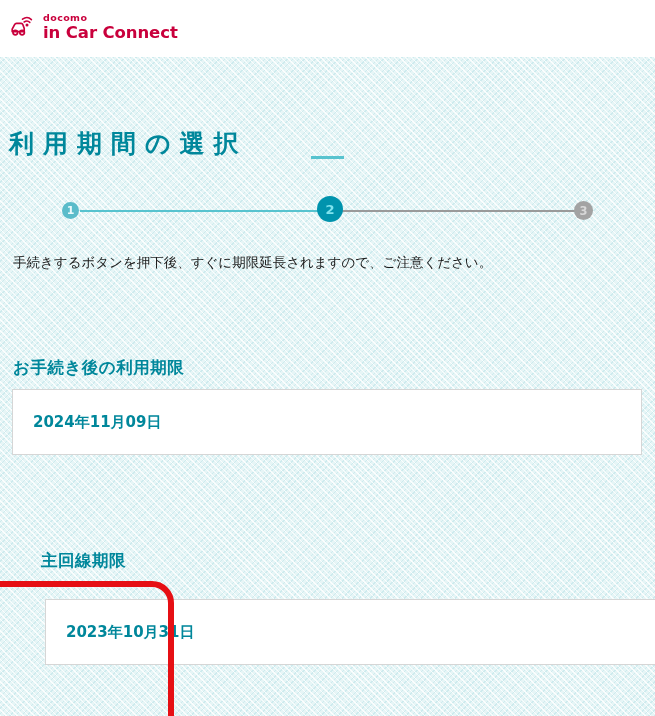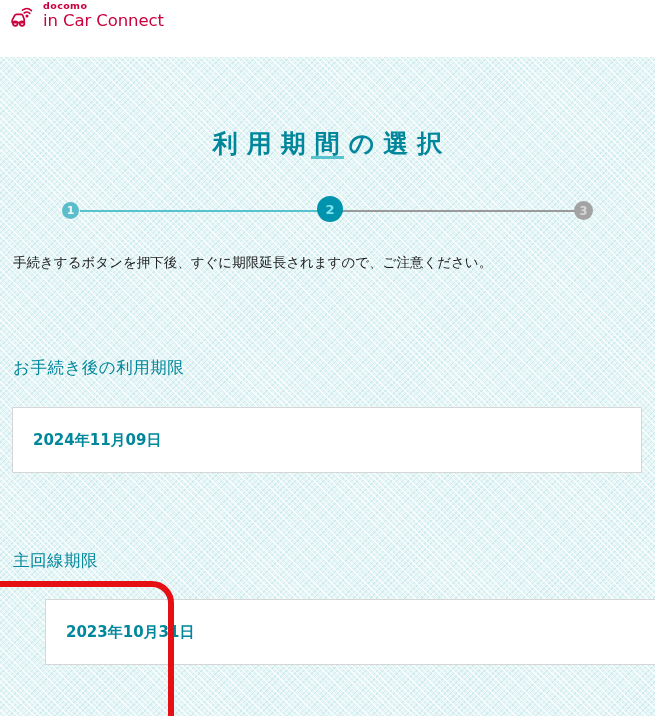--- a/index.html
+++ b/index.html
@@ -20,23 +20,23 @@
     position: absolute;
     top: 0; left: 0;
     width: 655px;
     height: 57px;
     background: #ffffff;
     box-sizing: border-box;
   }
   .brand-logo {
     position: absolute;
     left: 10px;
-    top: 1px;
-    display: flex;
-    align-items: flex-end;
+    top: 13px;
+    display: flex;
+    align-items: flex-start;
     gap: 5px;
   }
   .brand-mark {
     width: 28px;
     height: 26px;
     position: relative;
     flex: none;
   }
   .brand-mark svg { display: block; }
   .brand-text {
@@ -49,21 +49,21 @@
     color: #c9003c;
     font-size: 9.5px;
     font-weight: bold;
     letter-spacing: 0.4px;
     margin-bottom: 2px;
     font-family: "DejaVu Sans", sans-serif;
   }
   .brand-icc {
     color: #c9003c;
     font-size: 16.5px;
-    font-weight: normal;
+    font-weight: bold;
     letter-spacing: -0.1px;
     font-family: "DejaVu Sans", sans-serif;
   }
 
   
   .page-body {
     position: absolute;
     top: 57px;
     left: 0;
     width: 655px;
@@ -82,21 +82,20 @@
         rgba(255,255,255,0) 4px);
     box-sizing: border-box;
   }
 
   
   .page-title {
     position: absolute;
     top: 53px;
     left: 0;
     width: 655px;
-    text-align: center;
     color: #00879b;
     font-size: 25px;
     font-weight: bold;
     letter-spacing: 9px;
     text-indent: 9px;
     font-family: "DejaVu Sans", sans-serif;
   }
   .title-divider {
     position: absolute;
     top: 99px;
@@ -172,40 +171,40 @@
     line-height: 1.5;
     font-family: Liberation Mono, monospace;
   }
 
   
   .section-heading {
     position: absolute;
     left: 13px;
     color: #00879b;
     font-size: 16.5px;
-    font-weight: normal;
+    font-weight: bold;
     letter-spacing: 0.5px;
     font-family: "DejaVu Sans", sans-serif;
   }
   .section-heading.h-after { top: 286px; }
-  .section-heading.h-main  { top: 479px; }
+  .section-heading.h-main  { top: 479px; padding-left: 28px; }
 
   
   .date-card {
     position: absolute;
     left: 12px;
     width: 630px;
     height: 66px;
     background: #ffffff;
     border: 1px solid #d6d6d6;
     box-sizing: border-box;
     display: flex;
     align-items: center;
   }
-  .date-card.card-after { top: 350px; }
+  .date-card.card-after { top: 332px; }
   .date-card.card-main  { top: 542px; margin-left: 33px; }
   .date-value {
     margin-left: 20px;
     color: #00879b;
     font-size: 15px;
     font-weight: bold;
     font-family: "DejaVu Sans", sans-serif;
   }
 
   

